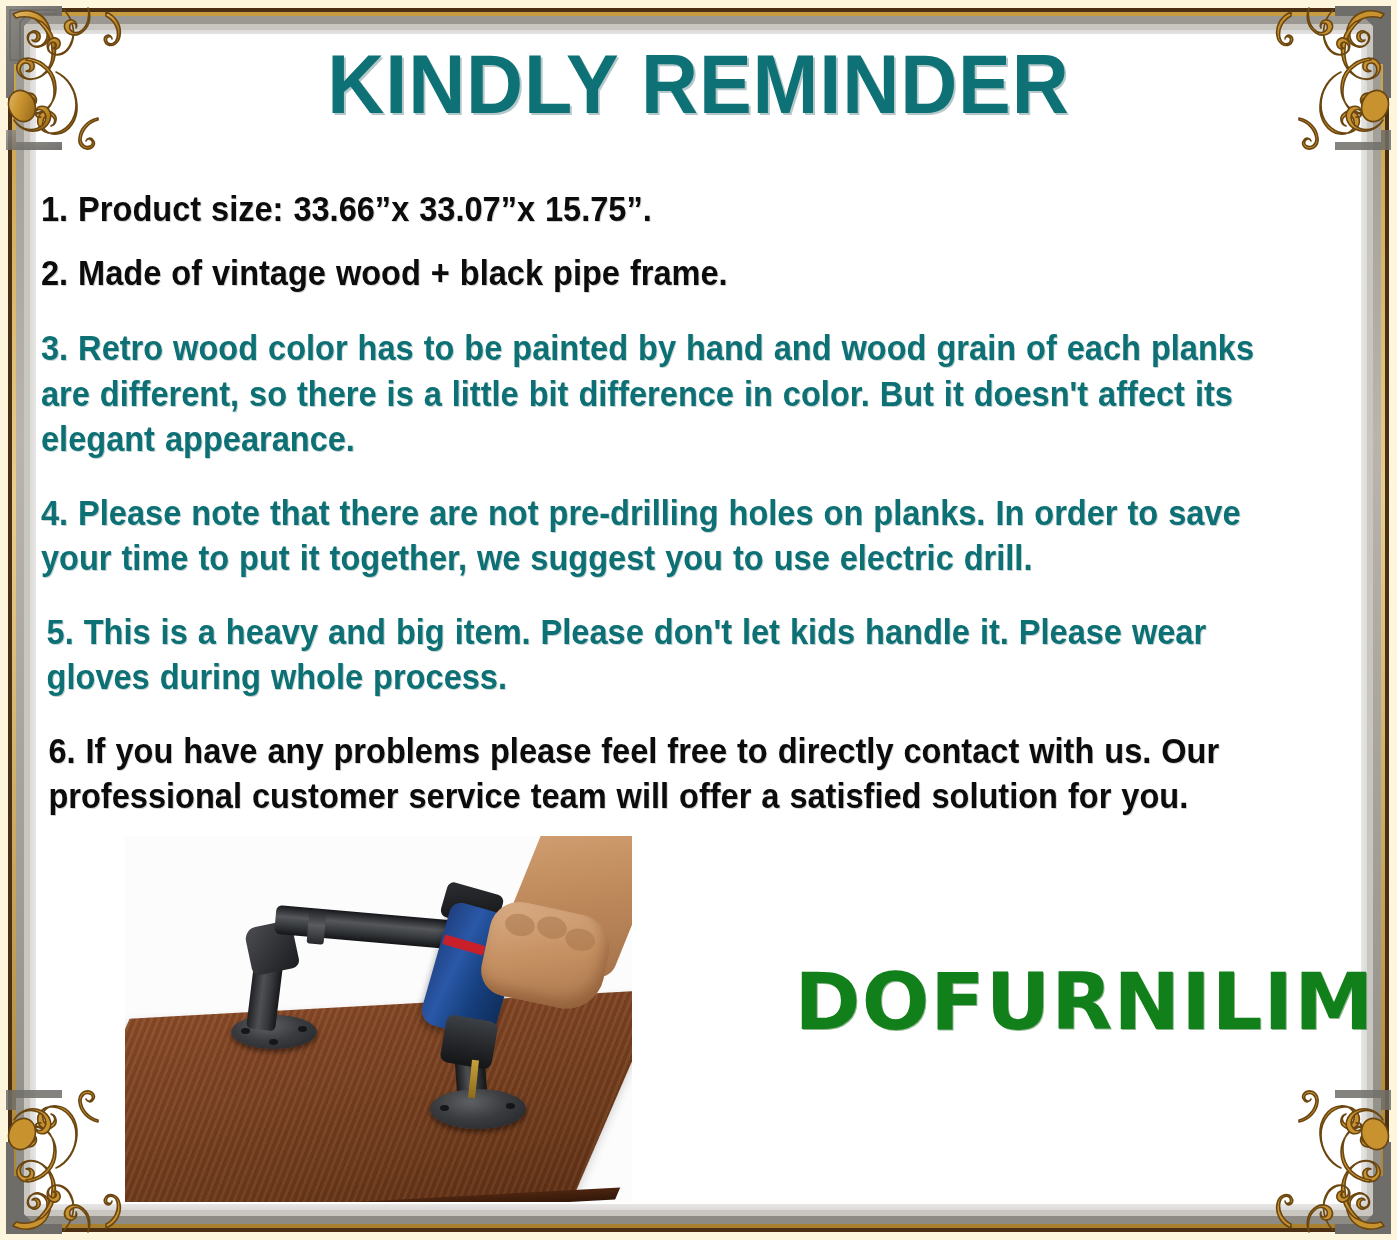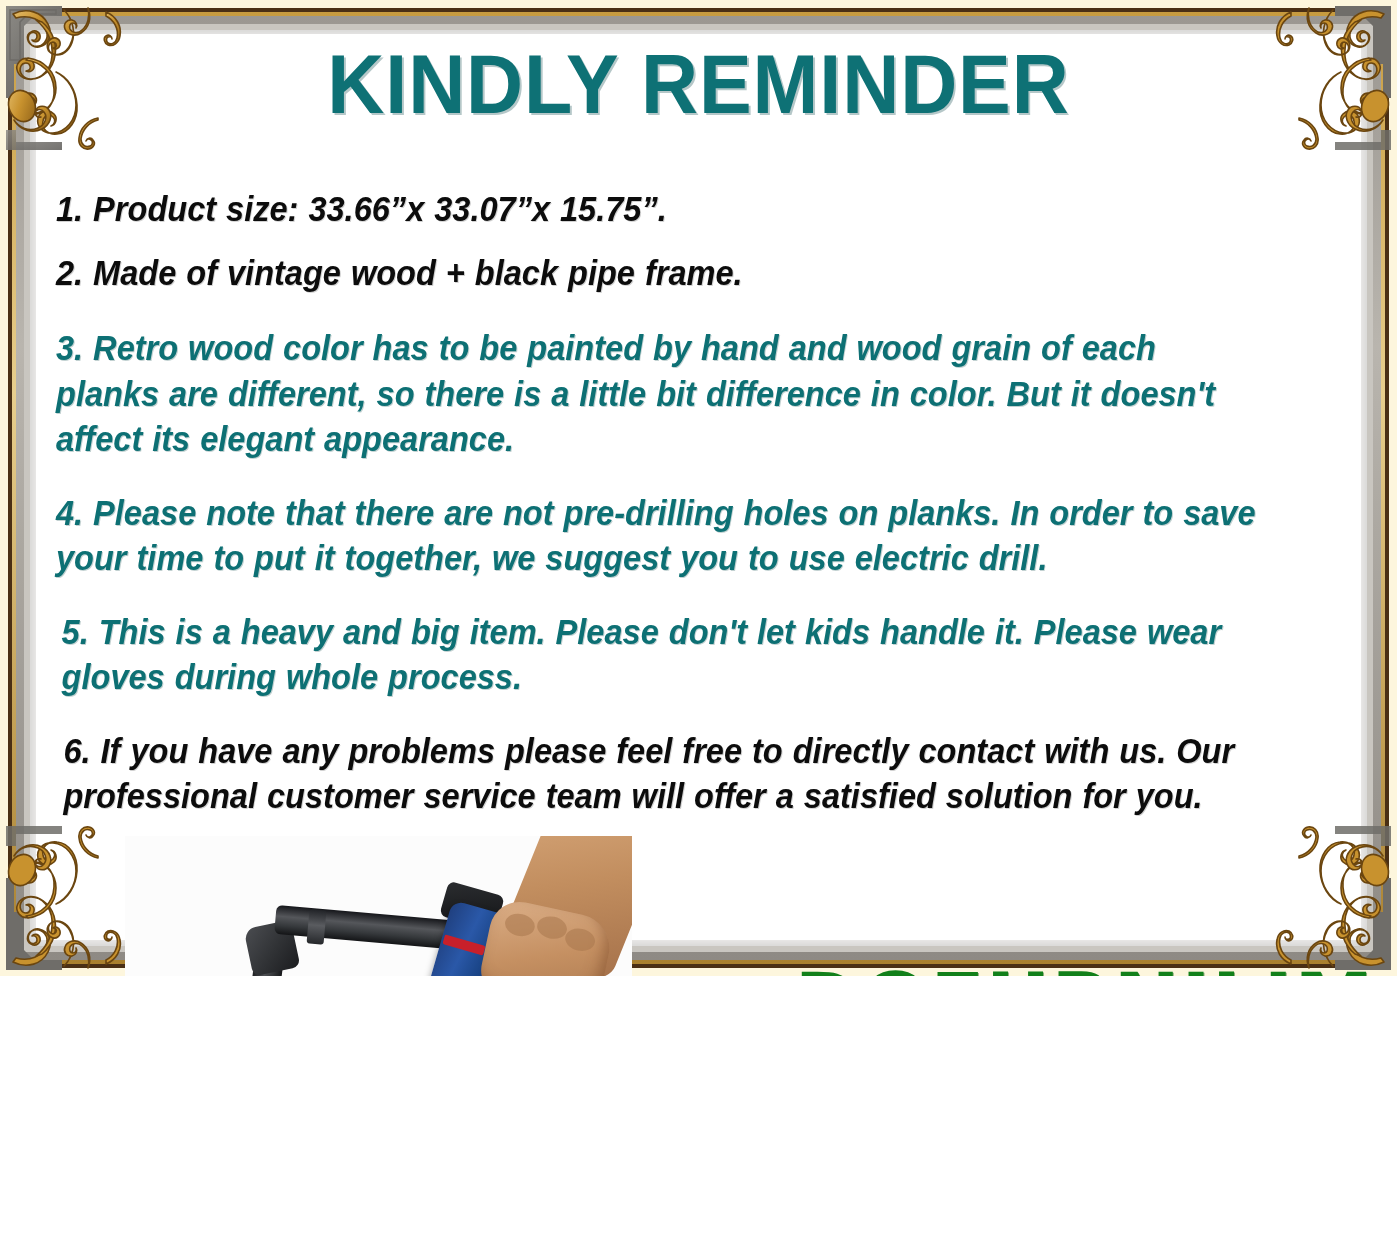--- a/index.html
+++ b/index.html
@@ -7,21 +7,21 @@
     padding: 0;
     background: #ffffff;
   }
   body {
     font-family: "Liberation Sans", sans-serif;
   }
 
   .poster {
     position: relative;
     width: 1397px;
-    height: 976px;
+    height: 1240px;
     background: #ffffff;
     overflow: hidden;
     box-sizing: border-box;
   }
 
   
   .frame-outer {
     position: absolute;
     left: 0; top: 0; right: 0; bottom: 0;
     background: #fdf6dd;
@@ -94,25 +94,24 @@
     color: #0e7175;
     transform: scaleX(0.94);
     text-shadow: 2px 2px 0 rgba(10,70,72,0.30);
     white-space: nowrap;
     z-index: 20;
   }
 
   
   .body-list {
     position: absolute;
-    left: 56px;
+    left: 41px;
     right: 48px;
     top: 186px;
     z-index: 20;
-    font-style: italic;
   }
   .item {
     font-family: "Liberation Sans Narrow", "Liberation Sans", sans-serif;
     font-weight: bold;
     font-size: 35px;
     line-height: 1.30;
     transform: scaleX(0.93);
     transform-origin: left center;
     margin-bottom: 16px;
     word-spacing: 1px;

